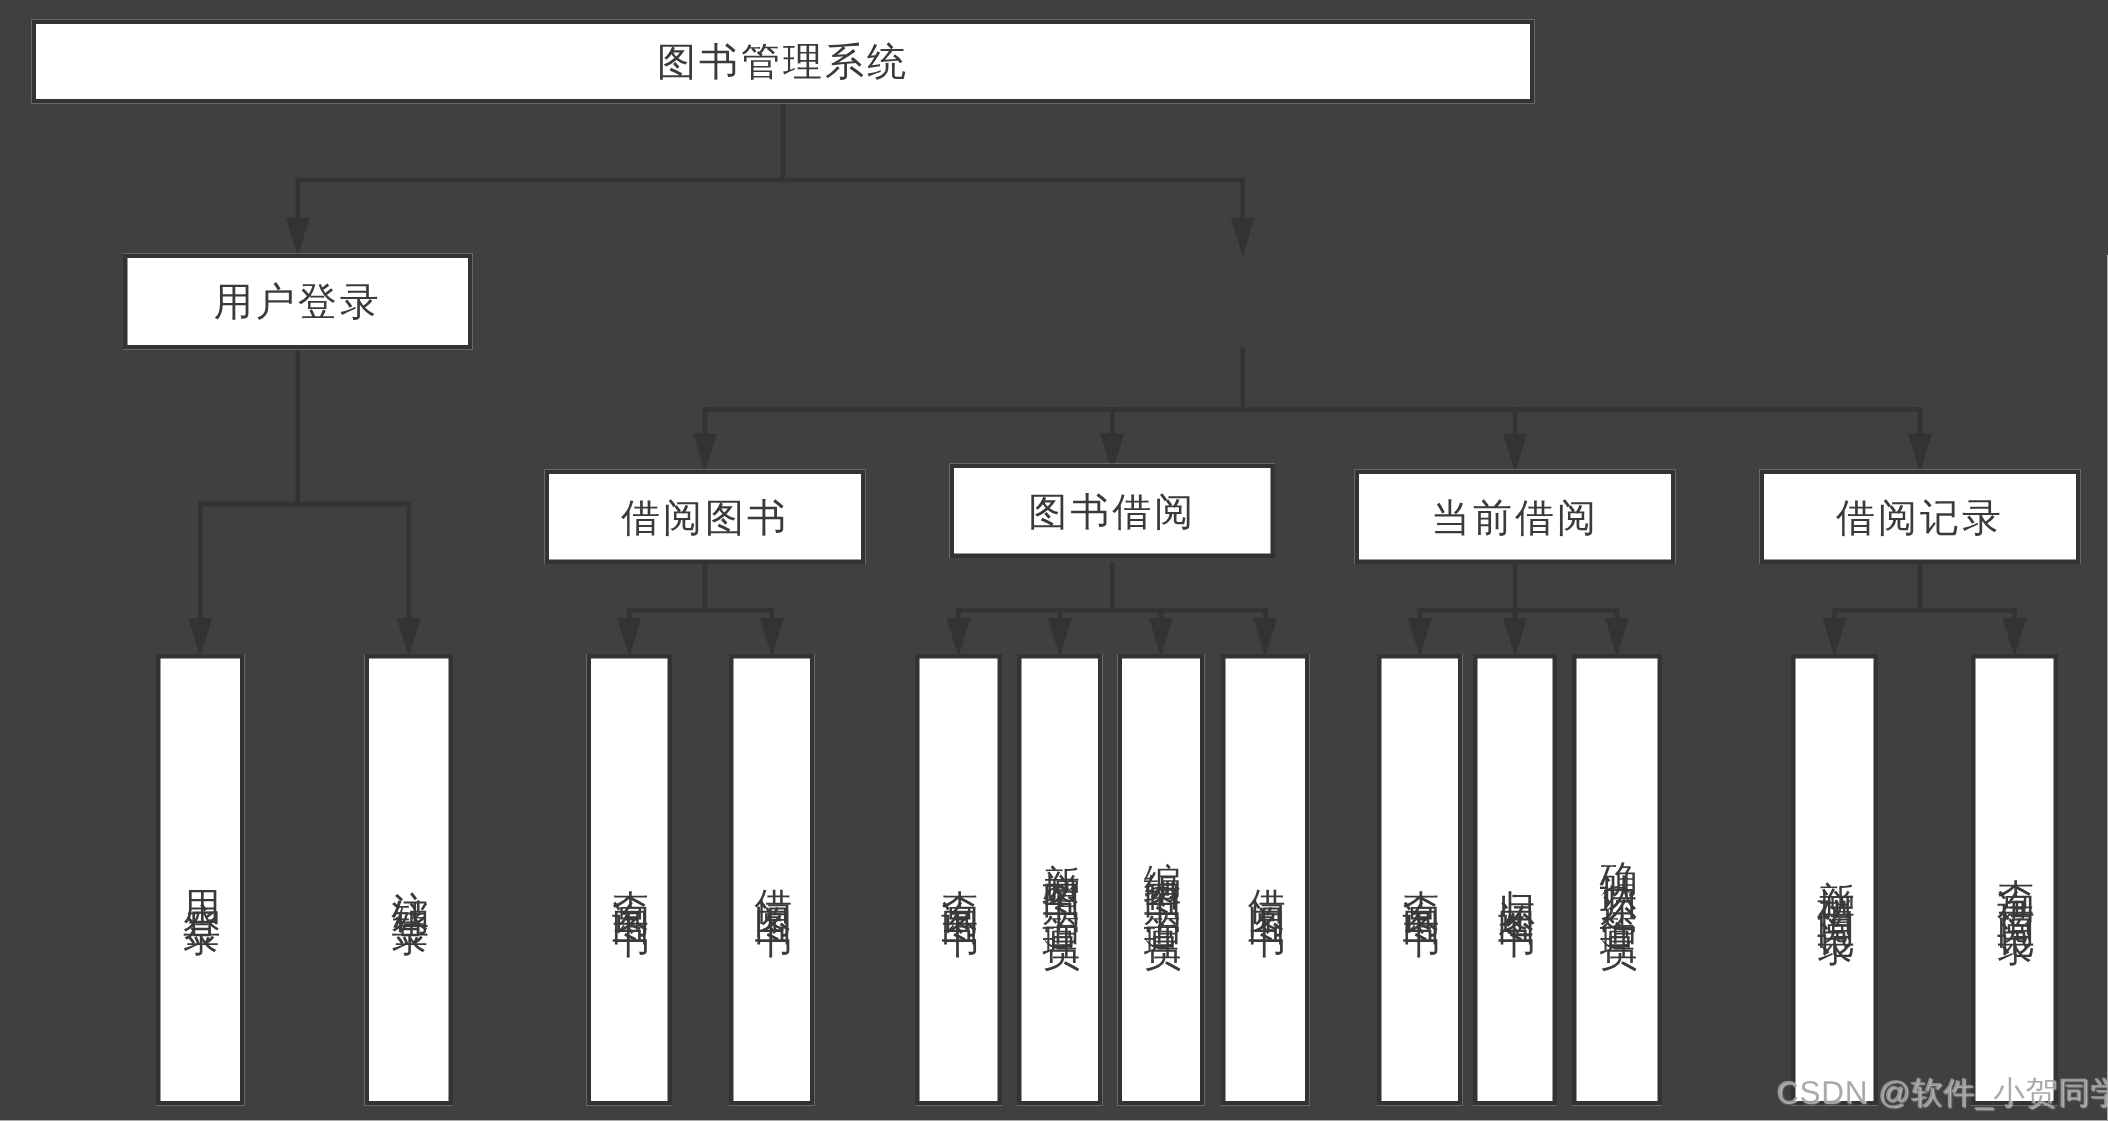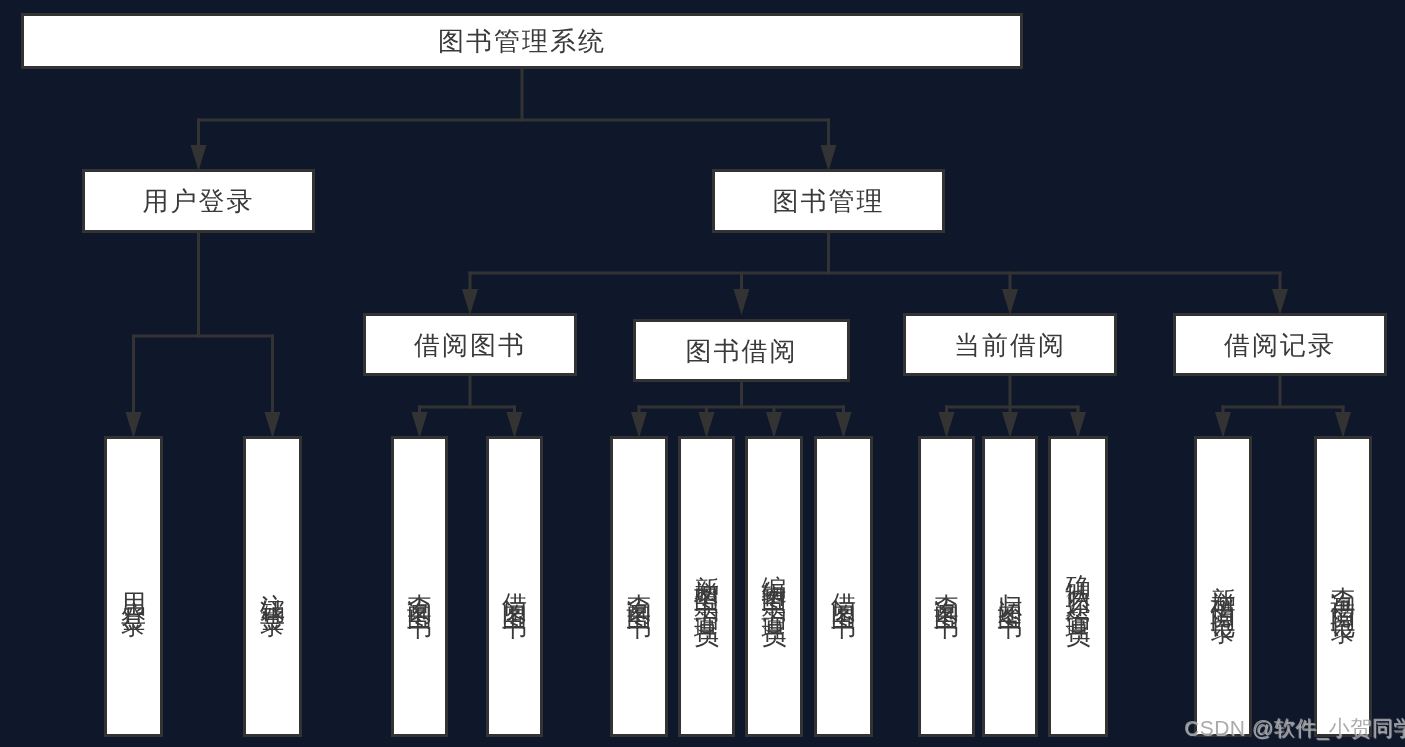--- a/index.html
+++ b/index.html
@@ -5,21 +5,21 @@
   html, body {
     margin: 0;
     padding: 0;
     background: #ffffff;
     font-family: "Liberation Sans", sans-serif;
   }
   #canvas {
     position: relative;
     width: 1405px;
     height: 747px;
-    background: #0f172a;
+    background: #404040;
     overflow: hidden;
   }
   #connector-svg {
     position: absolute;
     left: 0;
     top: 0;
     z-index: 1;
     pointer-events: none;
   }
   #nodes-layer {
@@ -124,27 +124,24 @@
       <line x1="1343" y1="407" x2="1343" y2="416" stroke="#333333" stroke-width="3" stroke-linecap="square"></line>
       <polygon points="1335,412 1351,412 1343,438" fill="#333333"></polygon>
     </svg>
   <div id="nodes-layer">
       <div class="node h" style="left: 21px; top: 13px; width: 1002px; height: 56px;">
         <span class="lbl">图书管理系统</span>
       </div>
       <div class="node h" style="left: 82px; top: 169px; width: 233px; height: 64px;">
         <span class="lbl">用户登录</span>
       </div>
-      <div class="node h" style="left: 712px; top: 169px; width: 233px; height: 64px;">
-        <span class="lbl">图书管理</span>
-      </div>
       <div class="node h" style="left: 363px; top: 313px; width: 214px; height: 63px;">
         <span class="lbl">借阅图书</span>
       </div>
-      <div class="node h" style="left: 633px; top: 319px; width: 217px; height: 63px;">
+      <div class="node h" style="left: 633px; top: 309px; width: 217px; height: 63px;">
         <span class="lbl">图书借阅</span>
       </div>
       <div class="node h" style="left: 1173px; top: 313px; width: 214px; height: 63px;">
         <span class="lbl">借阅记录</span>
       </div>
       <div class="node h" style="left: 903px; top: 313px; width: 214px; height: 63px;">
         <span class="lbl">当前借阅</span>
       </div>
       <div class="node v" style="left: 104px; top: 436px; width: 59px; height: 301px;">
         <span class="lbl">用户登录</span>

